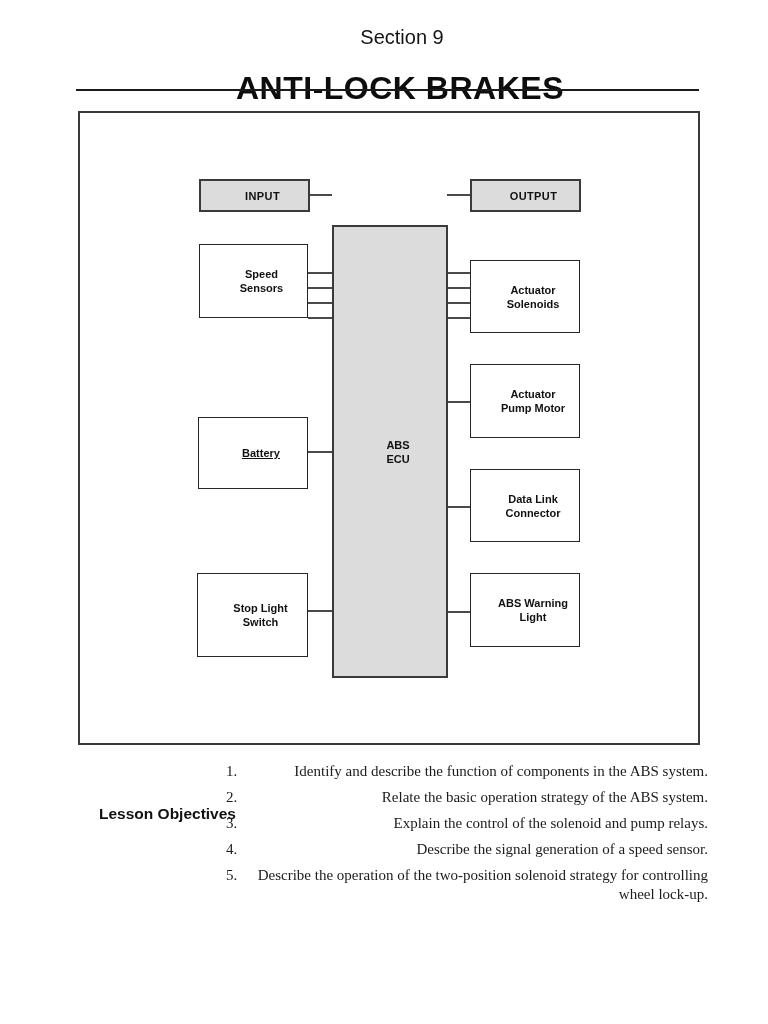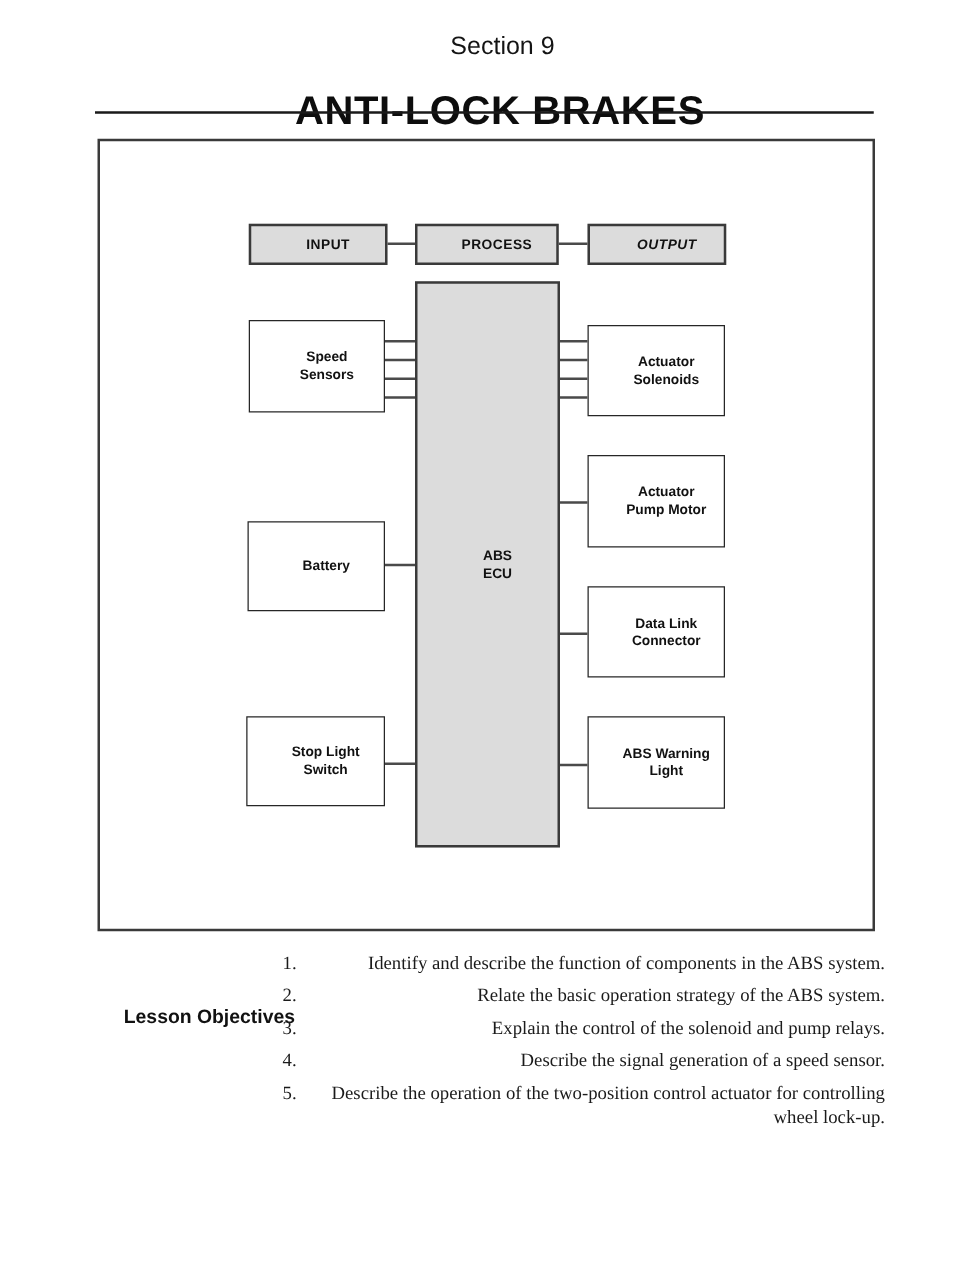--- a/index.html
+++ b/index.html
@@ -56,42 +56,39 @@
 
 <div class="section-label">Section 9</div>
 <h1 class="page-title">ANTI-LOCK BRAKES</h1>
 <div class="title-rule"></div>
 
 <div class="diagram">
 
   <div class="box gray-box hdr" style="left:119px; top:66px; width:111px; height:33px;">
     <span>INPUT</span>
   </div>
-  <div class="box gray-box hdr" style="left:252px; top:66px; width:115px; height:33px;">
-    <span>PROCESS</span>
-  </div>
-  <div class="box gray-box hdr" style="left:390px; top:66px; width:111px; height:33px;font-style:italic;">
+  <div class="box gray-box hdr" style="left:390px; top:66px; width:111px; height:33px;">
     <span>OUTPUT</span>
   </div>
   <div class="h-line" style="left:230px; top:81px; width:22px;"></div>
   <div class="h-line" style="left:367px; top:81px; width:23px;"></div>
 
   <div class="box gray-box" style="left:252px; top:112px; width:116px; height:453px;">
     <span>ABS
 ECU</span>
   </div>
 
-  <div class="box white-box" style="left:119px; top:143px; width:109px; height:74px;">
+  <div class="box white-box" style="left:119px; top:131px; width:109px; height:74px;">
     <span>Speed
 Sensors</span>
   </div>
-  <div class="box white-box" style="left:118px; top:304px; width:110px; height:72px;">
+  <div class="box white-box" style="left:118px; top:304px; width:110px; height:72px;text-decoration:underline;">
     <span>Battery</span>
   </div>
-  <div class="box white-box" style="left:117px; top:460px; width:111px; height:72px;">
+  <div class="box white-box" style="left:117px; top:460px; width:111px; height:84px;">
     <span>Stop Light
 Switch</span>
   </div>
 
   <div class="box white-box" style="left:390px; top:147px; width:110px; height:73px;">
     <span>Actuator
 Solenoids</span>
   </div>
   <div class="box white-box" style="left:390px; top:251px; width:110px; height:74px;">
     <span>Actuator
@@ -142,15 +139,15 @@
   <div class="objective-item">
     <span class="num">3.</span>
     <span class="txt">Explain the control of the solenoid and pump relays.</span>
   </div>
   <div class="objective-item">
     <span class="num">4.</span>
     <span class="txt">Describe the signal generation of a speed sensor.</span>
   </div>
   <div class="objective-item">
     <span class="num">5.</span>
-    <span class="txt">Describe the operation of the two-position control actuator for controlling wheel lock-up.</span>
+    <span class="txt">Describe the operation of the two-position solenoid strategy for controlling wheel lock-up.</span>
   </div>
 </div>
 
 </body></html>

